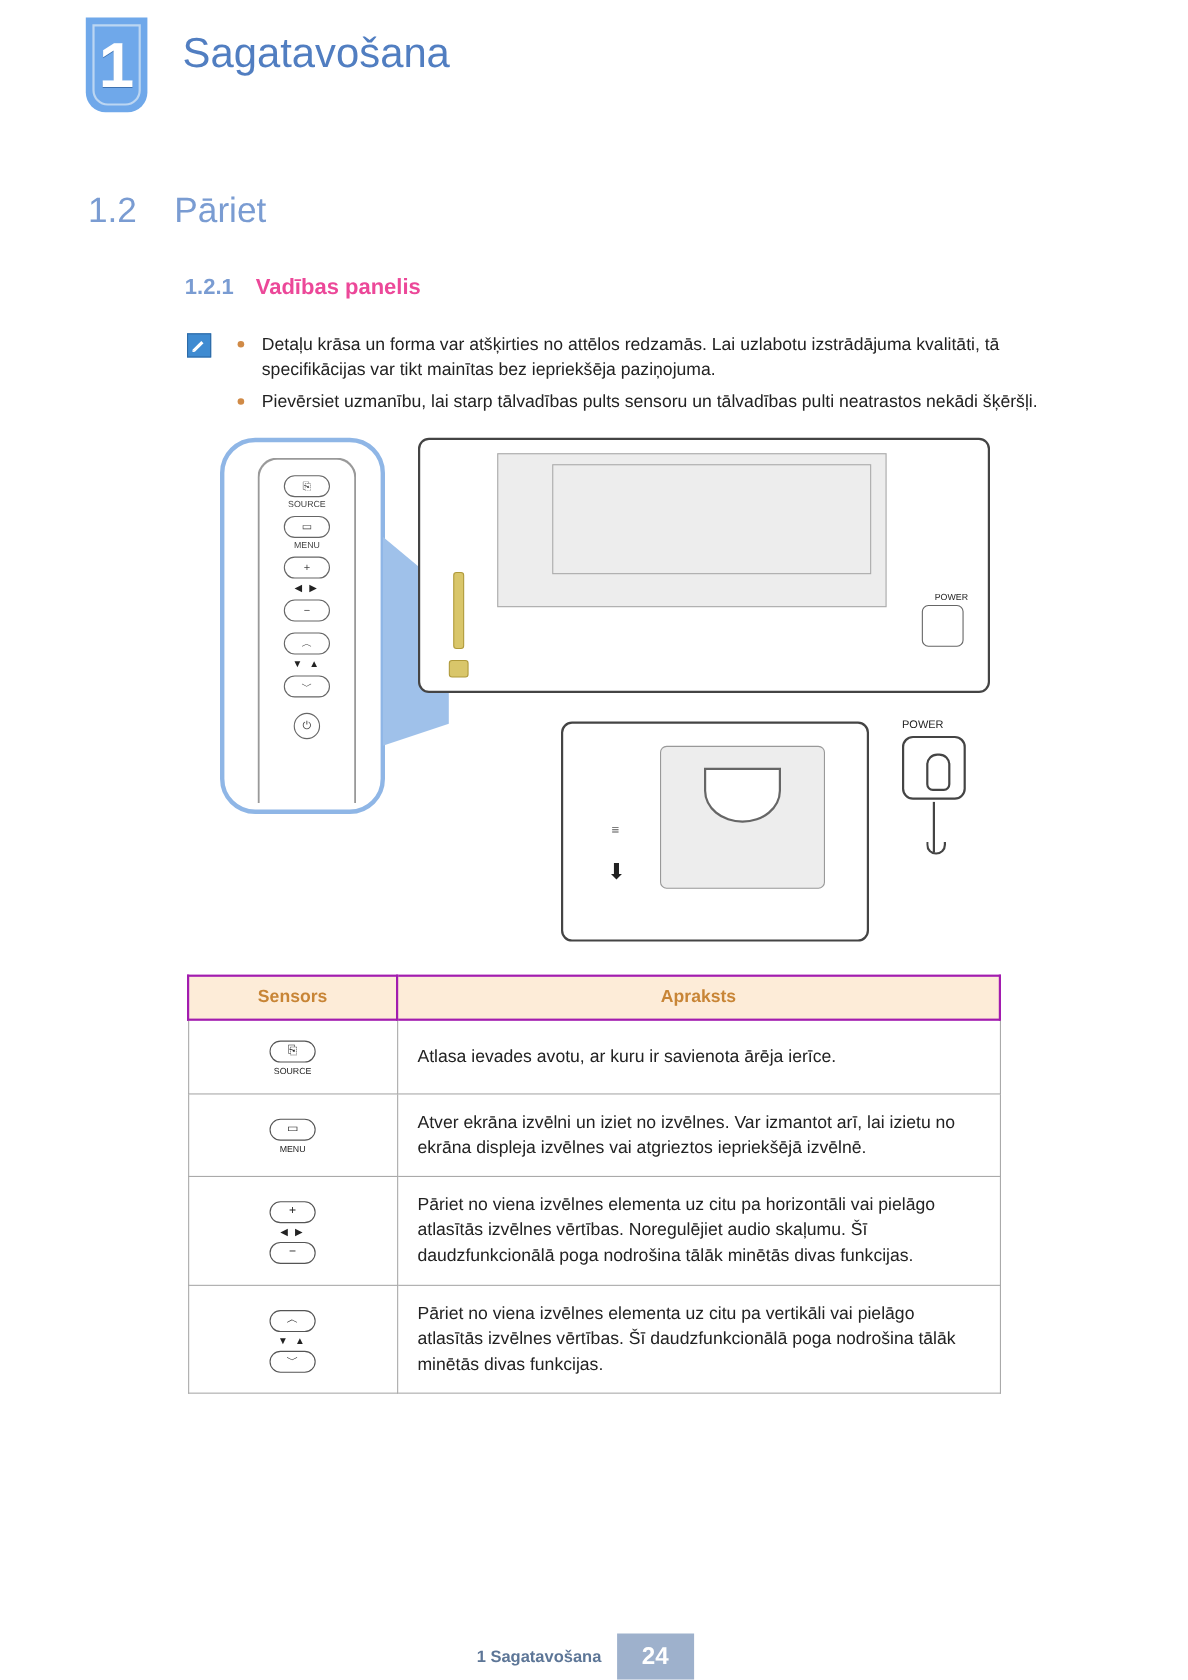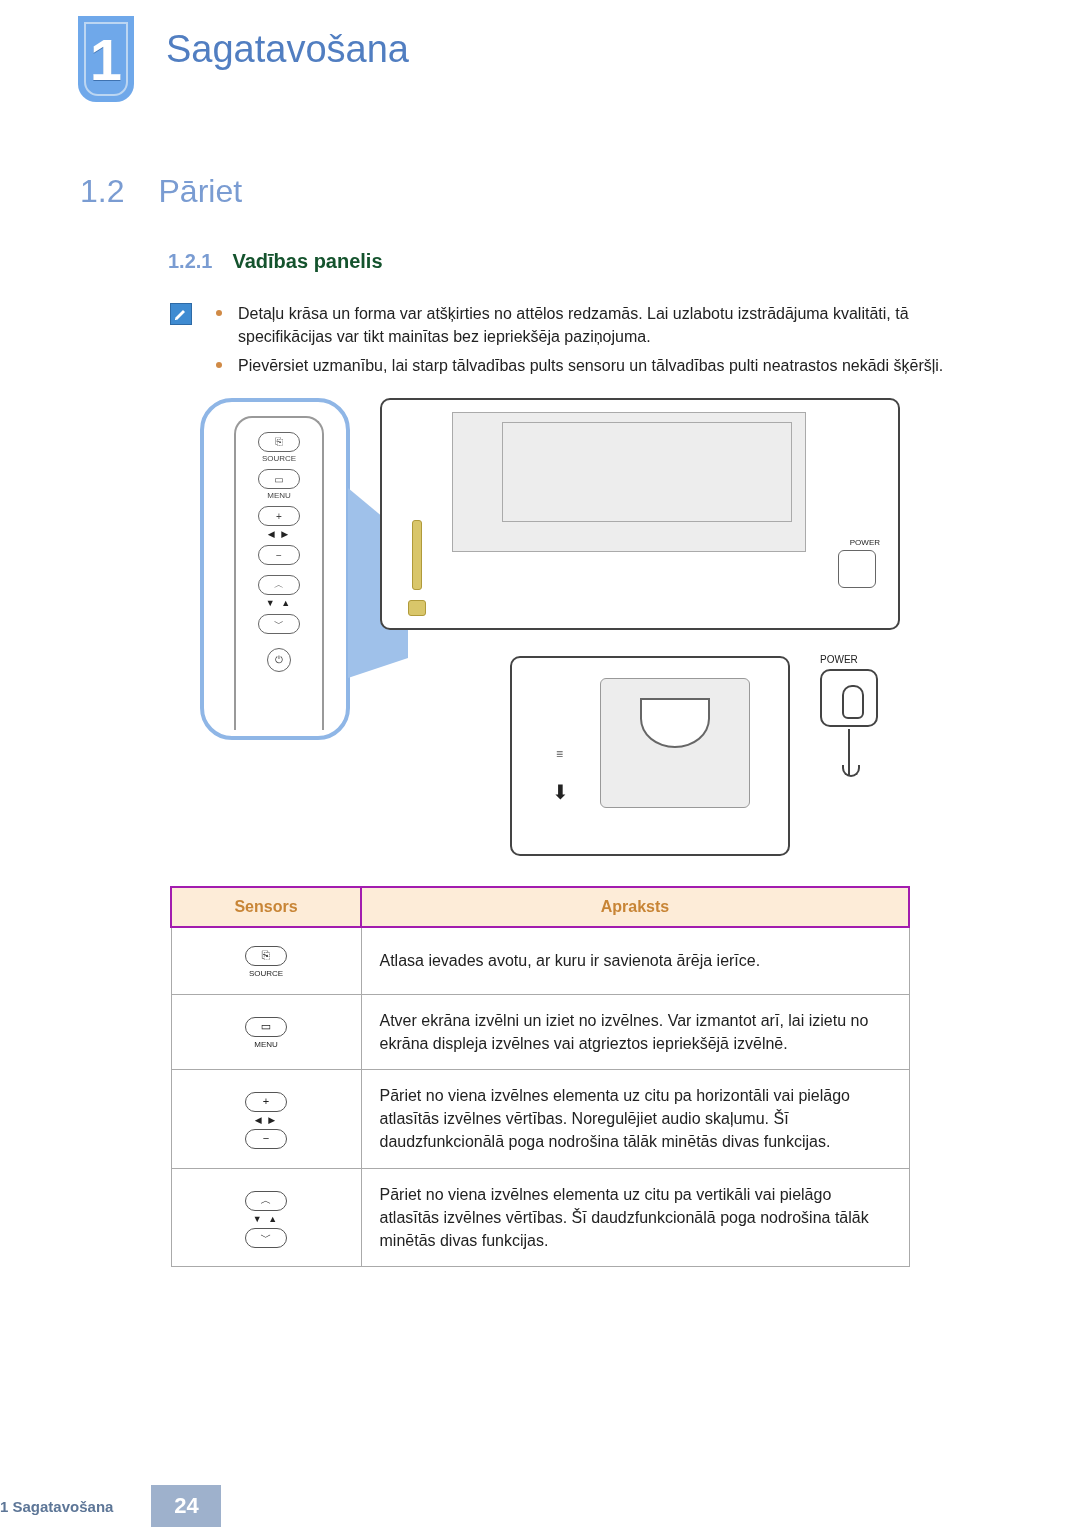--- a/index.html
+++ b/index.html
@@ -13,21 +13,21 @@
 
   .chapter-title { position:absolute; left: 166px; top: 28px; font-size: 38px; font-weight: 400; color: #517ec1; }
 
   
   .sec-row { position: absolute; left: 80px; top: 173px; display:flex; gap: 34px; align-items:baseline; }
   .sec-num { font-size: 32px; color: #7a9cd2; font-weight:400; }
   .sec-title { font-size: 32px; color:#7a9cd2; font-weight:400; }
 
   .sub-row { position:absolute; left: 168px; top: 250px; display:flex; gap: 20px; align-items:flex-start; }
   .sub-num { font-size: 20px; color:#7a9cd2; font-weight:700; }
-  .sub-title { font-size: 20px; color:#14532d; font-weight:700; }
+  .sub-title { font-size: 20px; color:#ec4899; font-weight:700; }
 
   
   .note-icon { position:absolute; left:170px; top:303px; width:22px; height:22px; background:#3f8bd1; border:1px solid #2d6aa6; display:flex; align-items:center; justify-content:center; }
   .note-icon svg { width:16px; height:16px; }
   .note-list { position:absolute; left:216px; top:302px; right:80px; font-size:16px; line-height:1.45; }
   .note-list li { list-style:none; position:relative; padding-left:22px; margin-bottom:6px; }
   .note-list li::before { content:""; position:absolute; left:0; top:8px; width:6px; height:6px; background:#d08a46; border-radius:50%; }
 
   
   .diagram { position:absolute; left:200px; top:398px; width:700px; height:460px; }
@@ -69,21 +69,21 @@
   .tbl { position:absolute; left:170px; top:886px; width:740px; border-collapse:collapse; font-size:16px; }
   .tbl th { background:#fdecd8; color:#c88536; font-weight:700; padding:10px 12px; border:2px solid #a21caf; text-align:center; }
   .tbl td { border:1px solid #aaa; padding:14px 18px; vertical-align:middle; line-height:1.45; }
   .tbl td.ic { width:190px; text-align:center; }
   .mini-btn { display:inline-flex; flex-direction:column; align-items:center; gap:2px; }
   .mini-btn .b { width:42px; height:20px; border:1.6px solid #555; border-radius:11px; display:flex; align-items:center; justify-content:center; font-size:11px; }
   .mini-btn .s { font-size:8px; letter-spacing:0; }
   .mini-btn .tri { font-size:9px; letter-spacing:2px; }
 
   
-  .footer { position:absolute; left:0; right:16px; bottom:0; height:42px; display:flex; justify-content:flex-start; align-items:center;gap:24px; }
+  .footer { position:absolute; left:0; right:16px; bottom:0; height:42px; display:flex; justify-content:center; align-items:center; }
   .footer .ft { font-size:15px; color:#5d7697; padding-right:14px; font-weight:700; }
   .footer .pg { width:70px; height:42px; background:#9eb1cc; color:#fff; display:flex; align-items:center; justify-content:center; font-size:22px; font-weight:700; }
 </style>
 </head>
 <body>
 
 <div class="page">
 
   <div class="chapter-tab">
     <div class="num">1</div>

